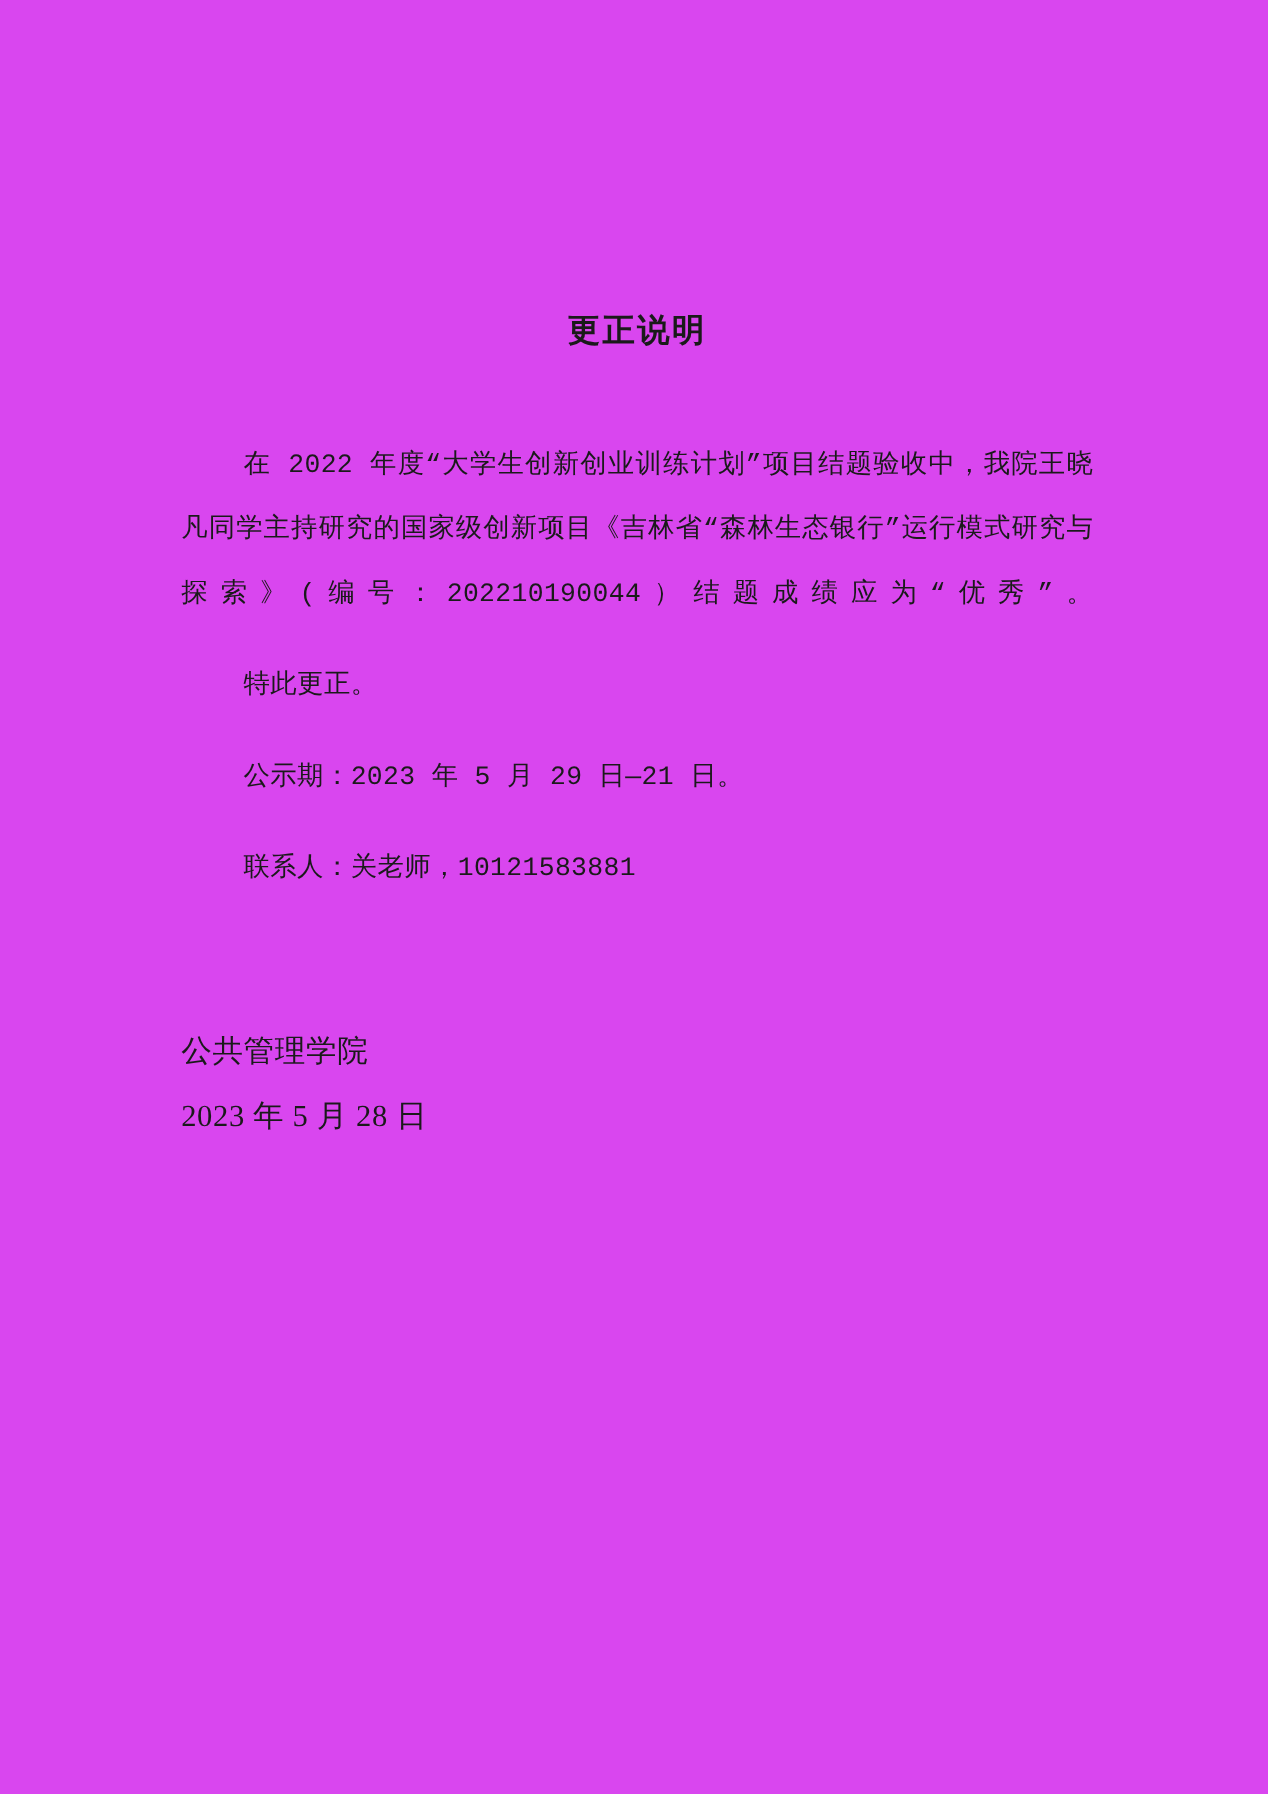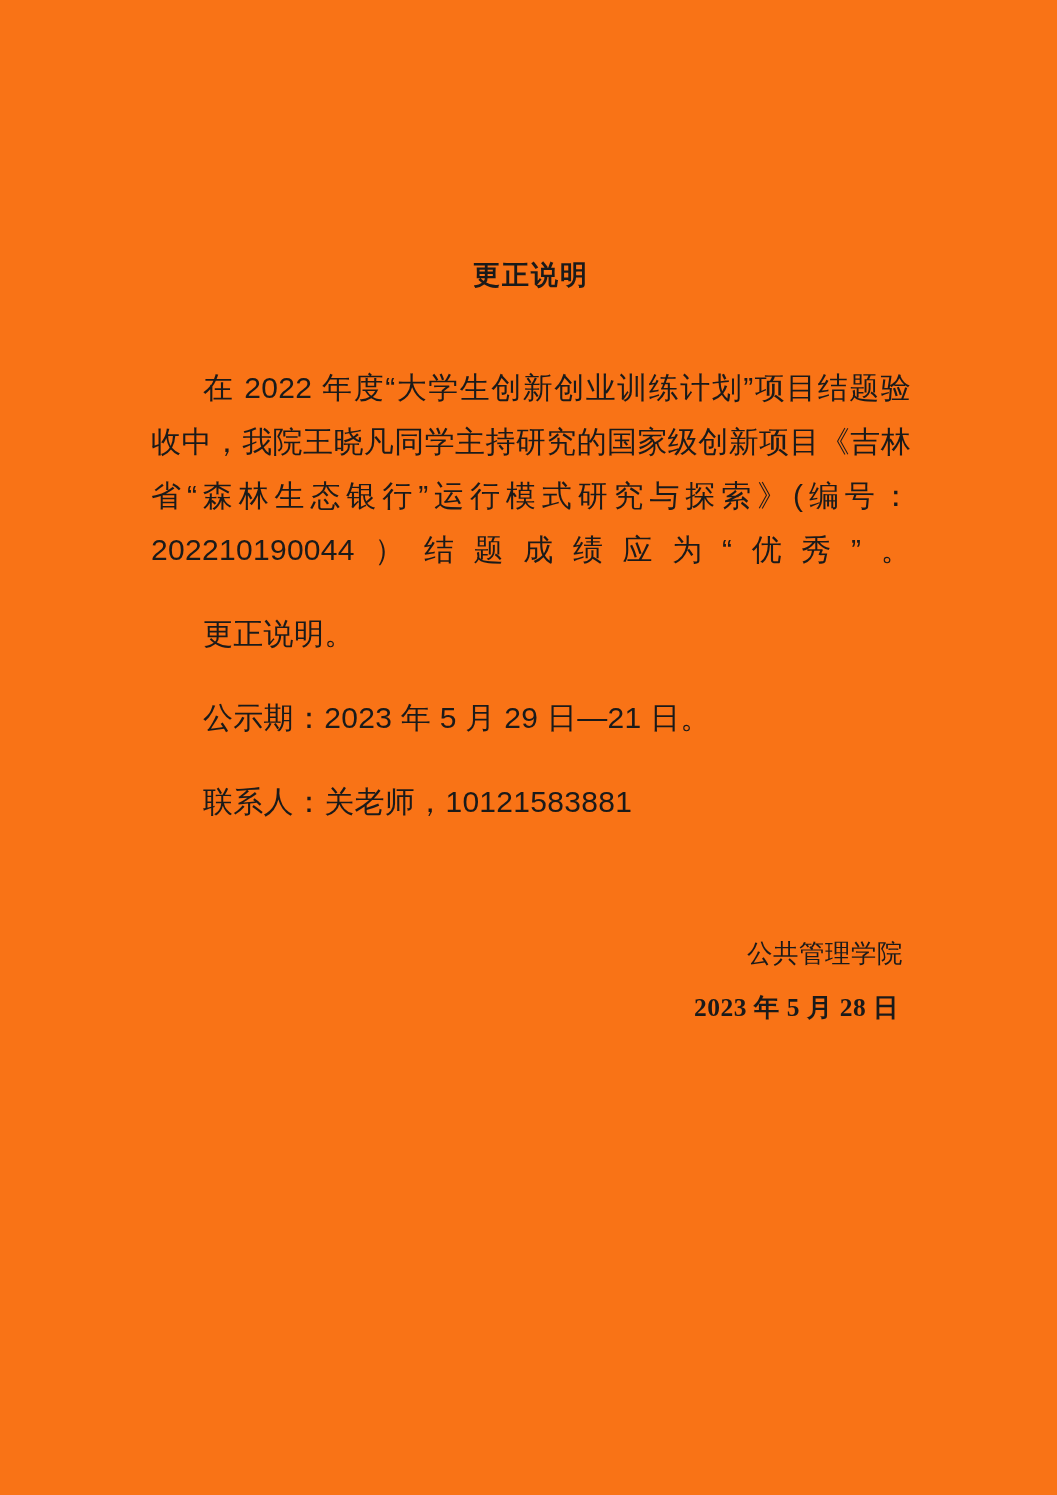--- a/index.html
+++ b/index.html
@@ -8,21 +8,21 @@
     background: #ffffff;
   }
   body {
     font-family: "Liberation Serif", "DejaVu Serif", serif;
     color: #1a1a1a;
   }
   .page {
     position: relative;
     width: 1057px;
     height: 1495px;
-    background: #f97316;
+    background: #d946ef;
     overflow: hidden;
     box-sizing: border-box;
   }
   .doc-body {
     position: absolute;
     left: 151px;
     top: 0;
     width: 760px;
   }
   .doc-title {
@@ -31,61 +31,59 @@
     font-size: 27px;
     font-weight: bold;
     letter-spacing: 2px;
     line-height: 1.3;
     font-family: "Liberation Serif", "DejaVu Serif", serif;
   }
   .para-block {
     margin-top: 68px;
   }
   .para {
-    font-size: 30px;
+    font-size: 22px;
     line-height: 54px;
     text-align: justify;
     text-justify: inter-ideograph;
     letter-spacing: 0.3px;
-    font-family: Liberation Sans, sans-serif;
+    font-family: Liberation Mono, monospace;
   }
   .para.indent {
     text-indent: 52px;
   }
   .para.just-all {
     text-align-last: justify;
   }
   .sig-block {
     margin-top: 98px;
-    text-align: right;
     padding-right: 8px;
   }
   .sig-line {
     font-size: 25.5px;
     line-height: 54px;
     letter-spacing: 0.5px;
   }
   .sig-line.date {
     padding-right: 4px;
-    font-weight: bold;
   }
 </style>
 </head>
 <body>
 
 <div class="page">
   <div class="doc-body">
 
     <div class="doc-title">更正说明</div>
 
     <div class="para-block">
 
       <p class="para indent just-all">在 2022 年度“大学生创新创业训练计划”项目结题验收中，我院王晓凡同学主持研究的国家级创新项目《吉林省“森林生态银行”运行模式研究与探索》(编号：202210190044）结题成绩应为“优秀”。</p>
 
-      <p class="para indent">更正说明。</p>
+      <p class="para indent">特此更正。</p>
 
       <p class="para indent">公示期：2023 年 5 月 29 日—21 日。</p>
 
       <p class="para indent">联系人：关老师，10121583881</p>
 
     </div>
 
     <div class="sig-block">
       <div class="sig-line">公共管理学院</div>
       <div class="sig-line date">2023 年 5 月 28 日</div>

